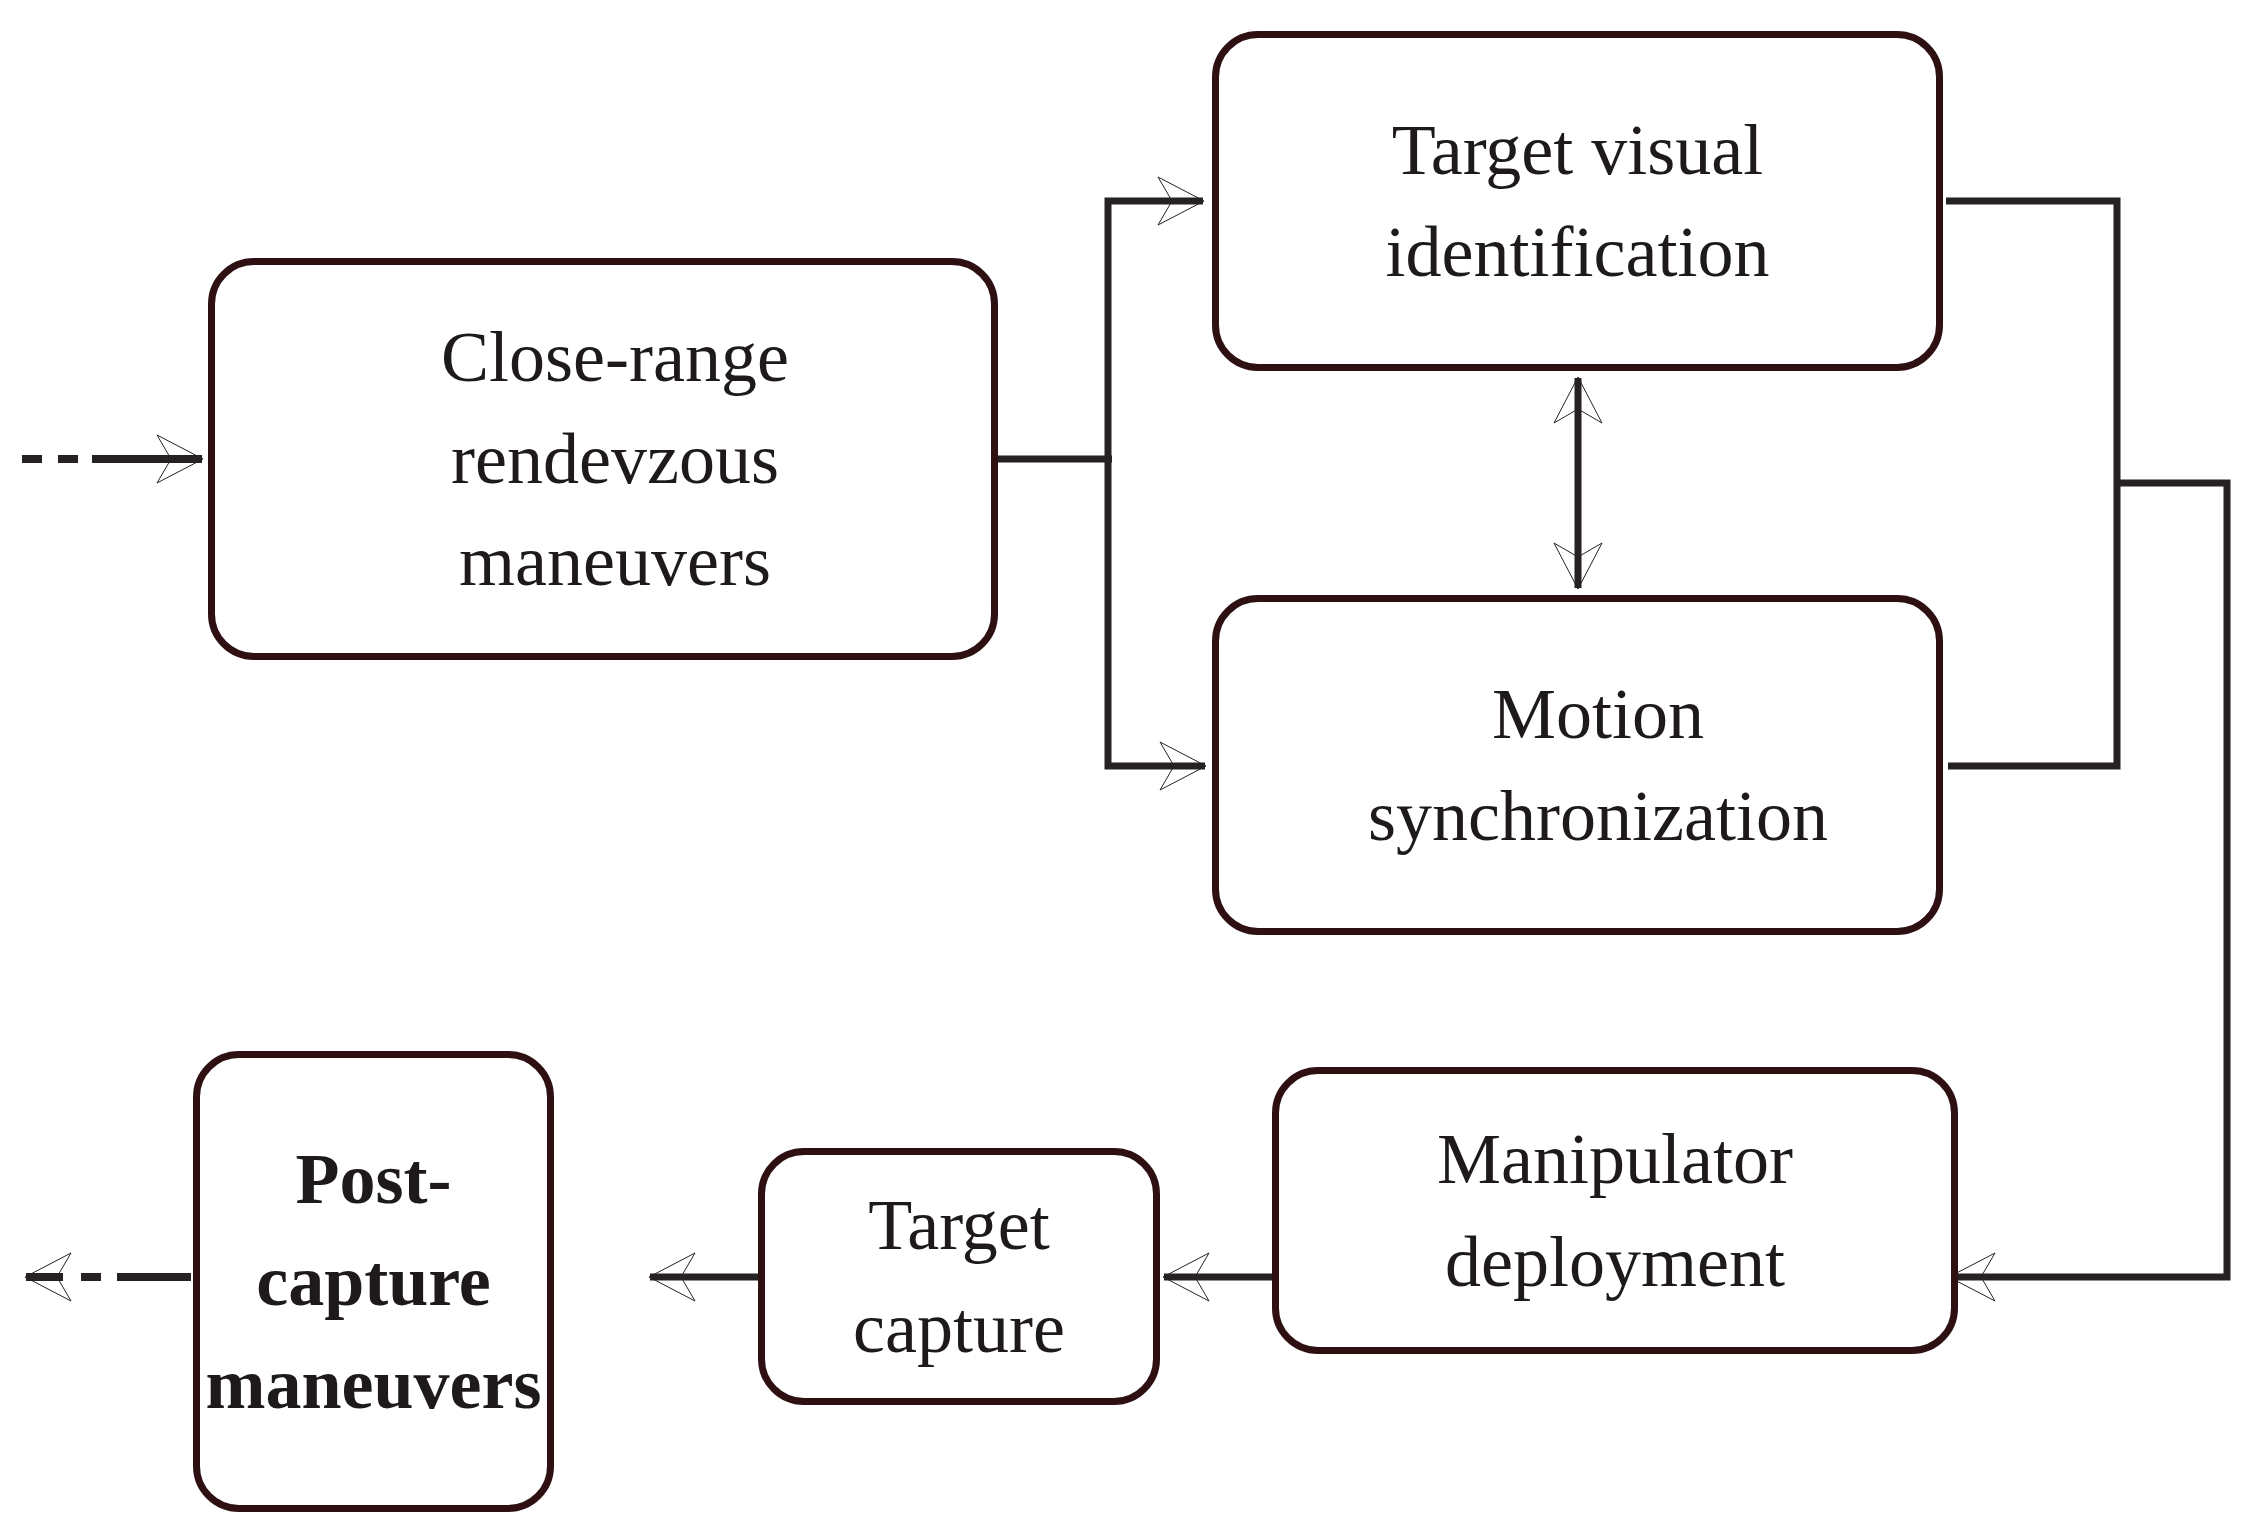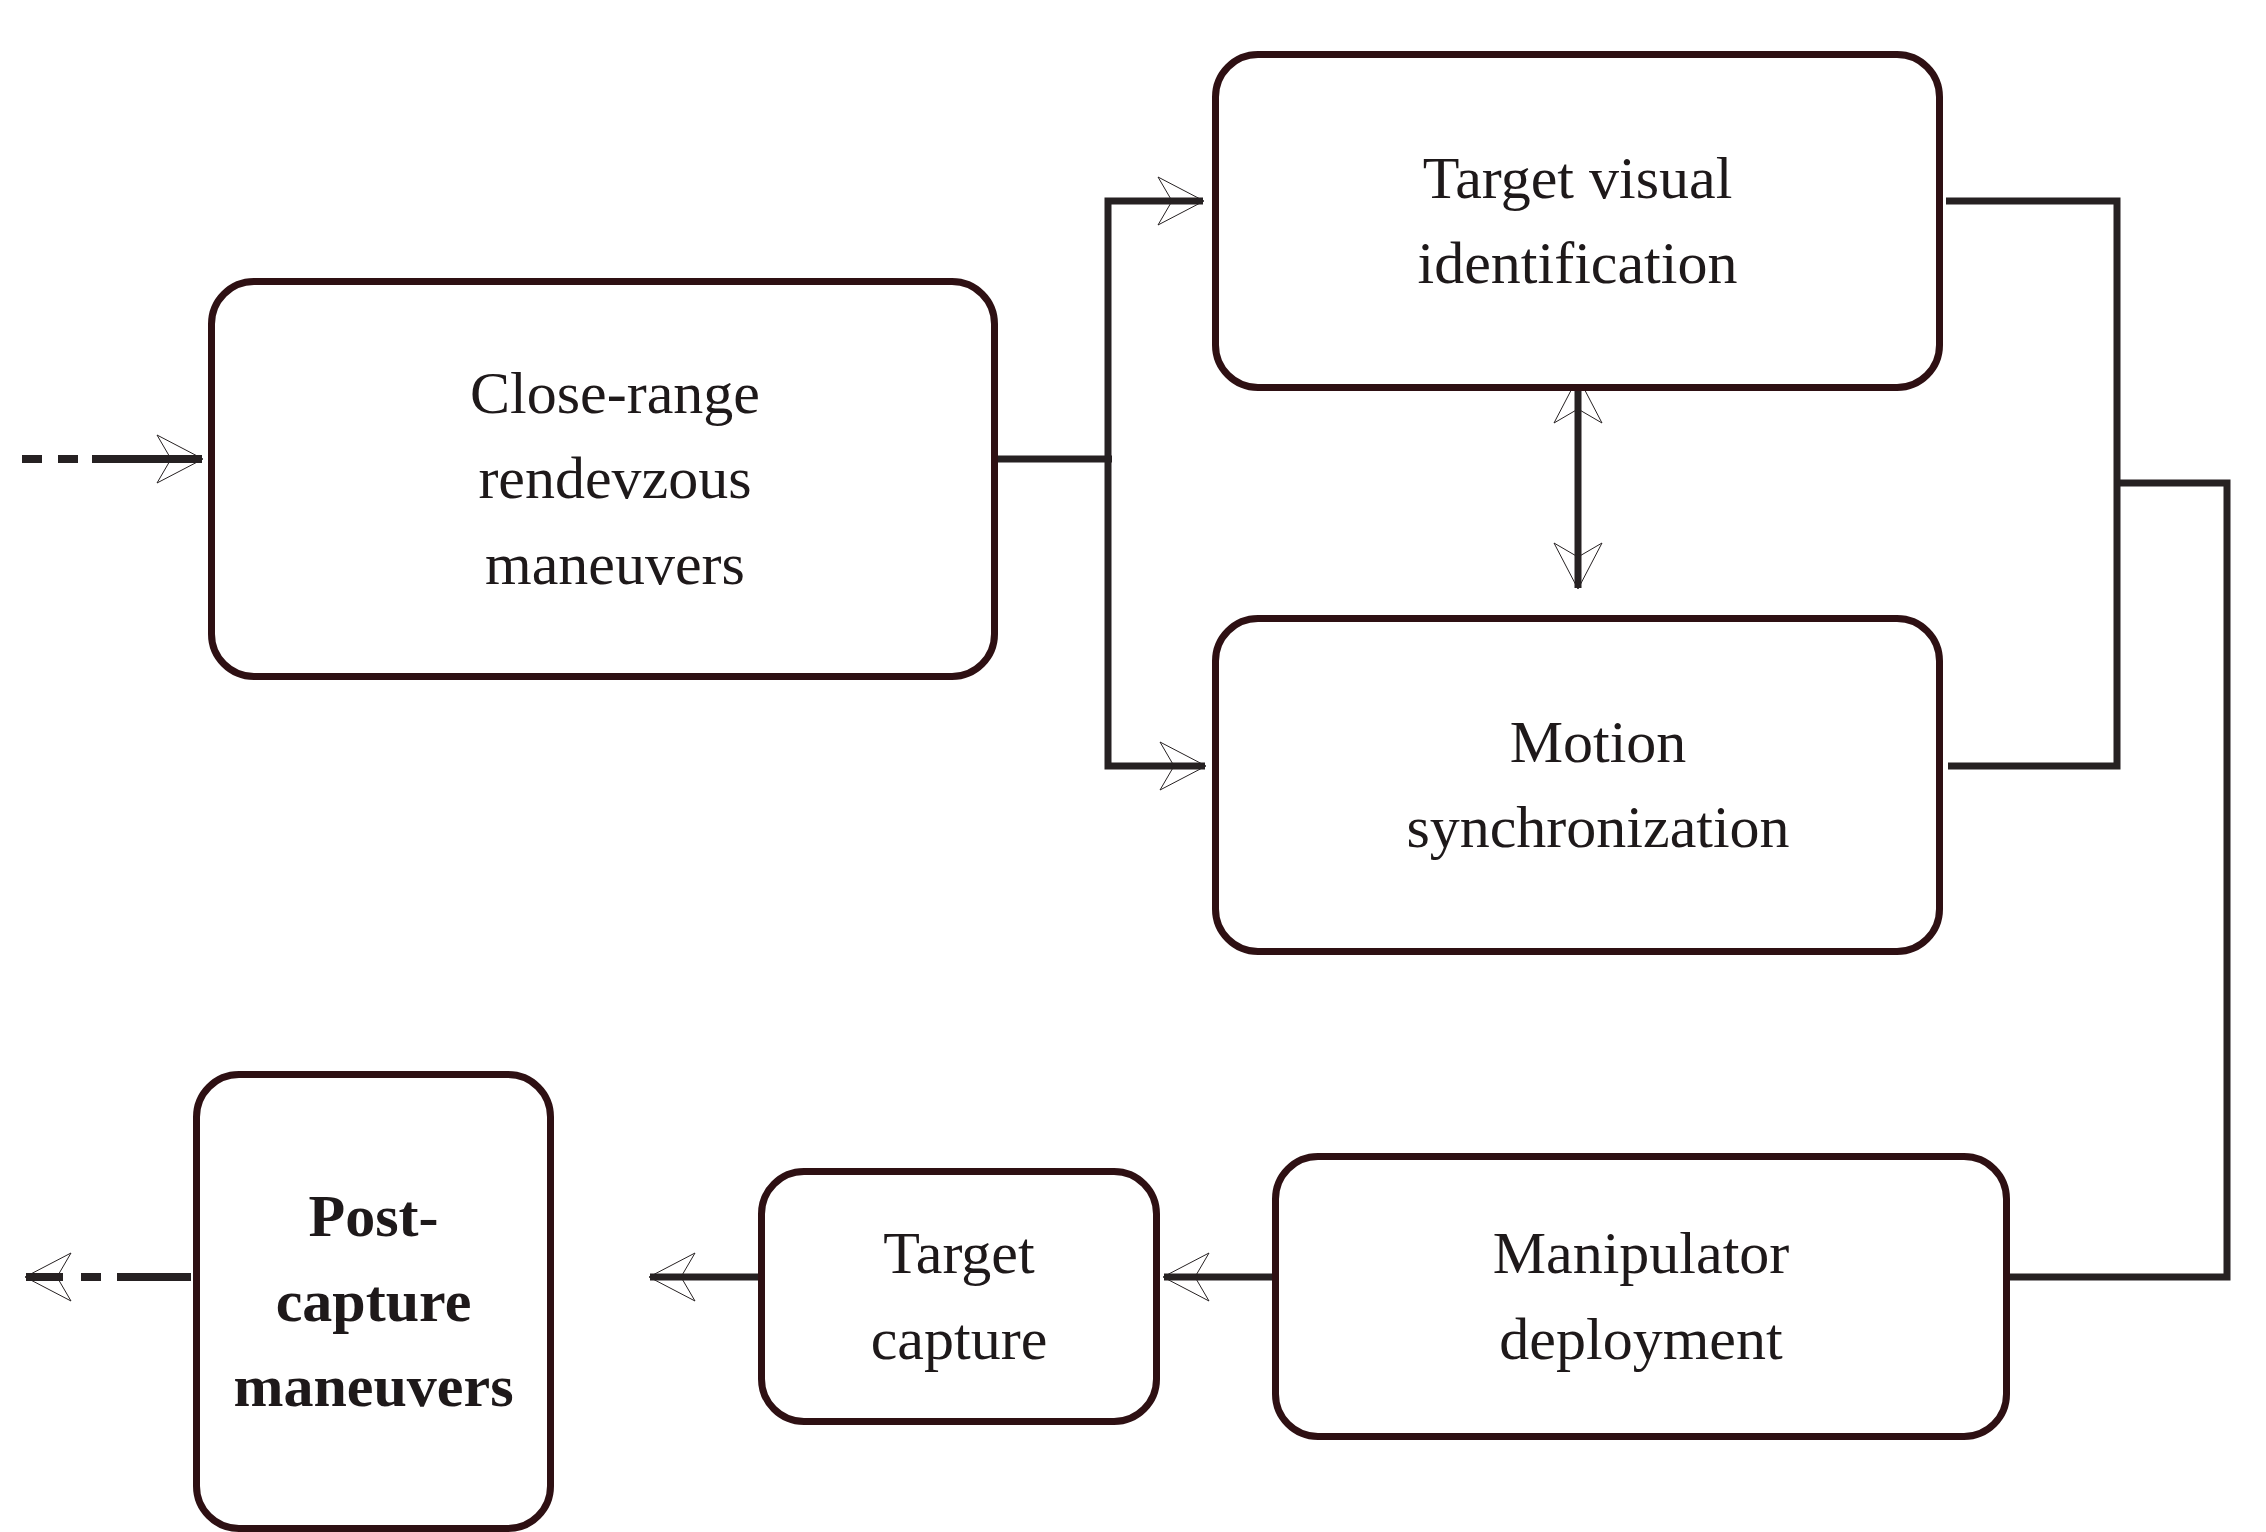--- a/index.html
+++ b/index.html
@@ -18,31 +18,30 @@
   svg.wires path{fill:none;stroke:currentColor;}
   .node{
     position:absolute;
     box-sizing:border-box;
     background:var(--box-fill);
     border:7px solid var(--box-border);
     border-radius:46px;
     display:flex;align-items:center;justify-content:center;
     text-align:center;
     color:var(--text);
-    font-size:60px;
+    font-size:72px;
     line-height:1.42;
     white-space:pre-line;
     z-index:2;
-    margin-top:20px;
   }
   
   #n-close-range   {left:208px;  top:258px;  width:790px; height:402px;padding-left:24px;}
   #n-target-visual {left:1212px; top:31px;   width:731px; height:340px;}
   #n-motion-sync   {left:1212px; top:595px;  width:731px; height:340px;padding-left:41px;}
-  #n-manip-deploy  {left:1272px; top:1133px; width:738px; height:287px;}
+  #n-manip-deploy  {left:1272px; top:1067px; width:686px; height:287px;}
   #n-target-capture{left:758px;  top:1148px; width:402px; height:257px;}
   #n-post-capture  {left:193px;  top:1051px; width:361px; height:461px;font-weight:bold;}
 </style>
 </head>
 <body>
 
 <div class="canvas">
 
   <svg class="wires" viewBox="0 0 2266 1532" xmlns="http://www.w3.org/2000/svg">
     <defs>

